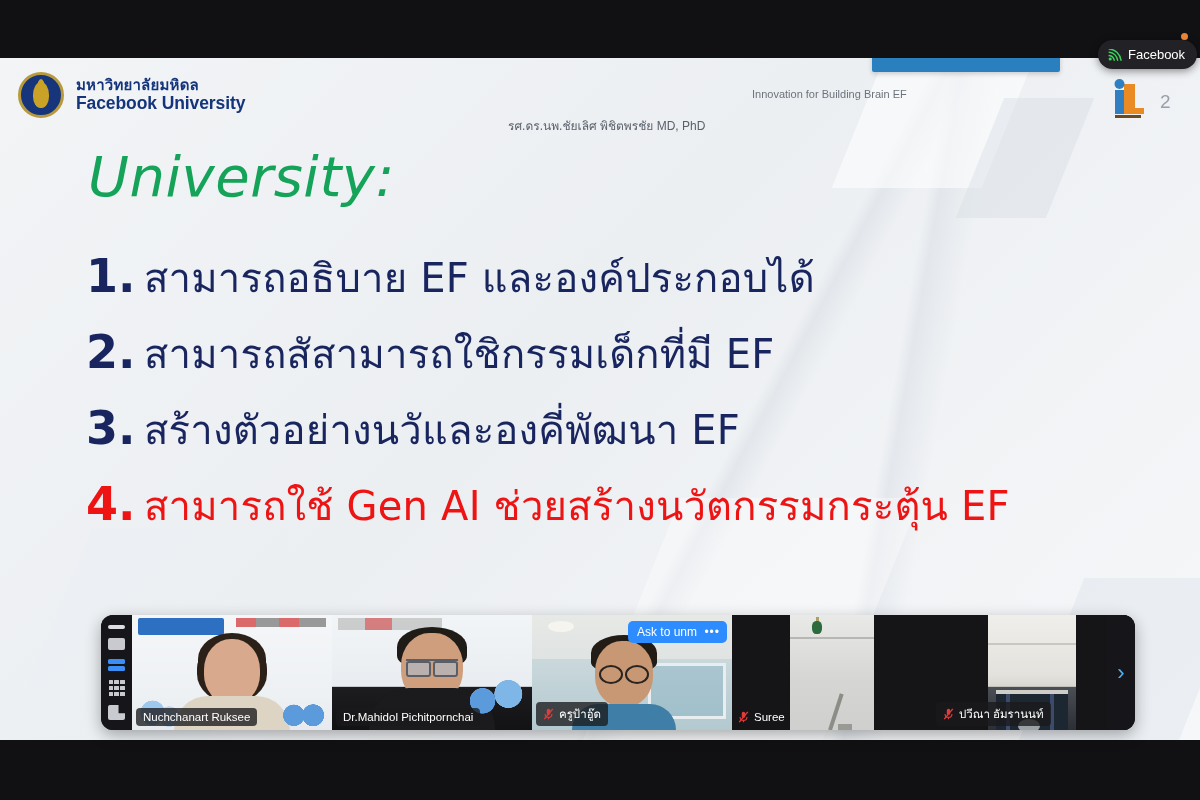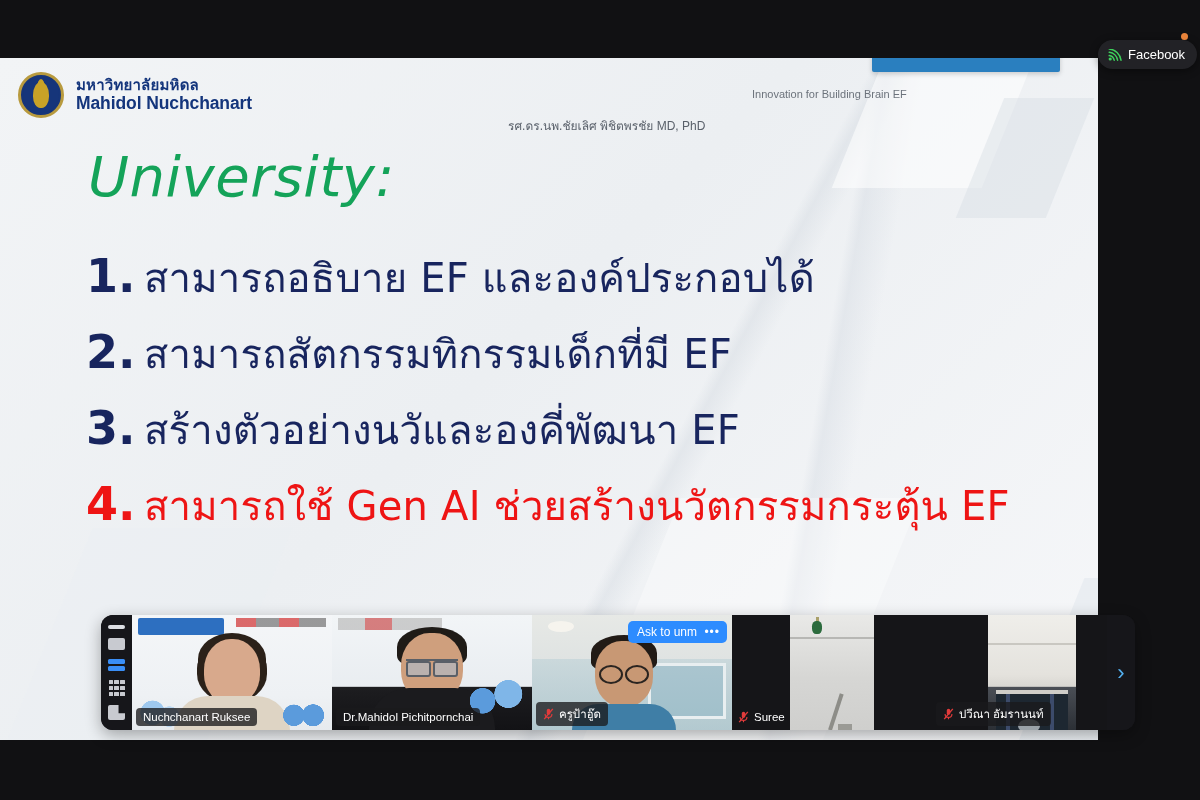--- a/index.html
+++ b/index.html
@@ -7,21 +7,21 @@
     width:1200px; height:800px; overflow:hidden;
     background:#000;
     font-family:"Liberation Sans","DejaVu Sans",sans-serif;
   }
 
   
   #screen{ position:relative; width:1200px; height:800px; background:#111113; }
 
   
   #slide{
-    position:absolute; left:0; top:58px; width:1098px; height:682px;
+    position:absolute; left:0; top:58px; width:1200px; height:682px;
     background:
       linear-gradient(118deg, rgba(255,255,255,0) 60%, rgba(205,212,220,.35) 61%, rgba(255,255,255,0) 63%),
       linear-gradient(100deg, rgba(255,255,255,0) 72%, rgba(200,208,218,.30) 73%, rgba(255,255,255,0) 76%),
       linear-gradient(135deg, #f2f4f6 0%, #eceff2 45%, #f6f7f9 100%);
     overflow:hidden;
   }
   
   .shard{ position:absolute; background:rgba(255,255,255,.55); transform:skewX(-22deg); pointer-events:none; }
   .shard.s1{ left:860px; top:-10px; width:150px; height:140px; }
   .shard.s2{ left:980px; top:40px; width:90px;  height:120px; background:rgba(214,221,229,.45); }
@@ -235,21 +235,21 @@
     <div class="shard s4"></div>
     <div class="shard s5"></div>
     <div id="blue-bar"></div>
 
     <div id="slide-header">
 
       <div id="brand">
         <div id="brand-seal"></div>
         <div id="brand-text">
           <div id="brand-th">มหาวิทยาลัยมหิดล</div>
-          <div id="brand-en">Mahidol Nuchchanart</div>
+          <div id="brand-en">Facebook University</div>
         </div>
       </div>
 
       <div id="speaker-name">รศ.ดร.นพ.ชัยเลิศ พิชิตพรชัย MD, PhD</div>
       <div id="session-title">Innovation for Building Brain EF</div>
 
       <svg id="corner-logo" viewBox="0 0 40 44">
         <rect x="16" y="8" width="11" height="30" fill="#e98a22"></rect>
         <rect x="16" y="32" width="20" height="6" fill="#e98a22"></rect>
         <rect x="7" y="14" width="9" height="24" fill="#2f7fc1"></rect>
@@ -261,21 +261,21 @@
 
     <div id="slide-title">University:</div>
 
     <div id="objective-list">
       <div class="obj-row">
         <span class="obj-num">1.</span>
         <span class="obj-text">สามารถอธิบาย EF และองค์ประกอบได้</span>
       </div>
       <div class="obj-row">
         <span class="obj-num">2.</span>
-        <span class="obj-text">สามารถสัตกรรมทิกรรมเด็กที่มี EF</span>
+        <span class="obj-text">สามารถสัสามารถใชิกรรมเด็กที่มี EF</span>
       </div>
       <div class="obj-row">
         <span class="obj-num">3.</span>
         <span class="obj-text">สร้างตัวอย่างนวัและองคี่พัฒนา EF</span>
       </div>
       <div class="obj-row highlight">
         <span class="obj-num">4.</span>
         <span class="obj-text">สามารถใช้ Gen AI ช่วยสร้างนวัตกรรมกระตุ้น EF</span>
       </div>
     </div>

